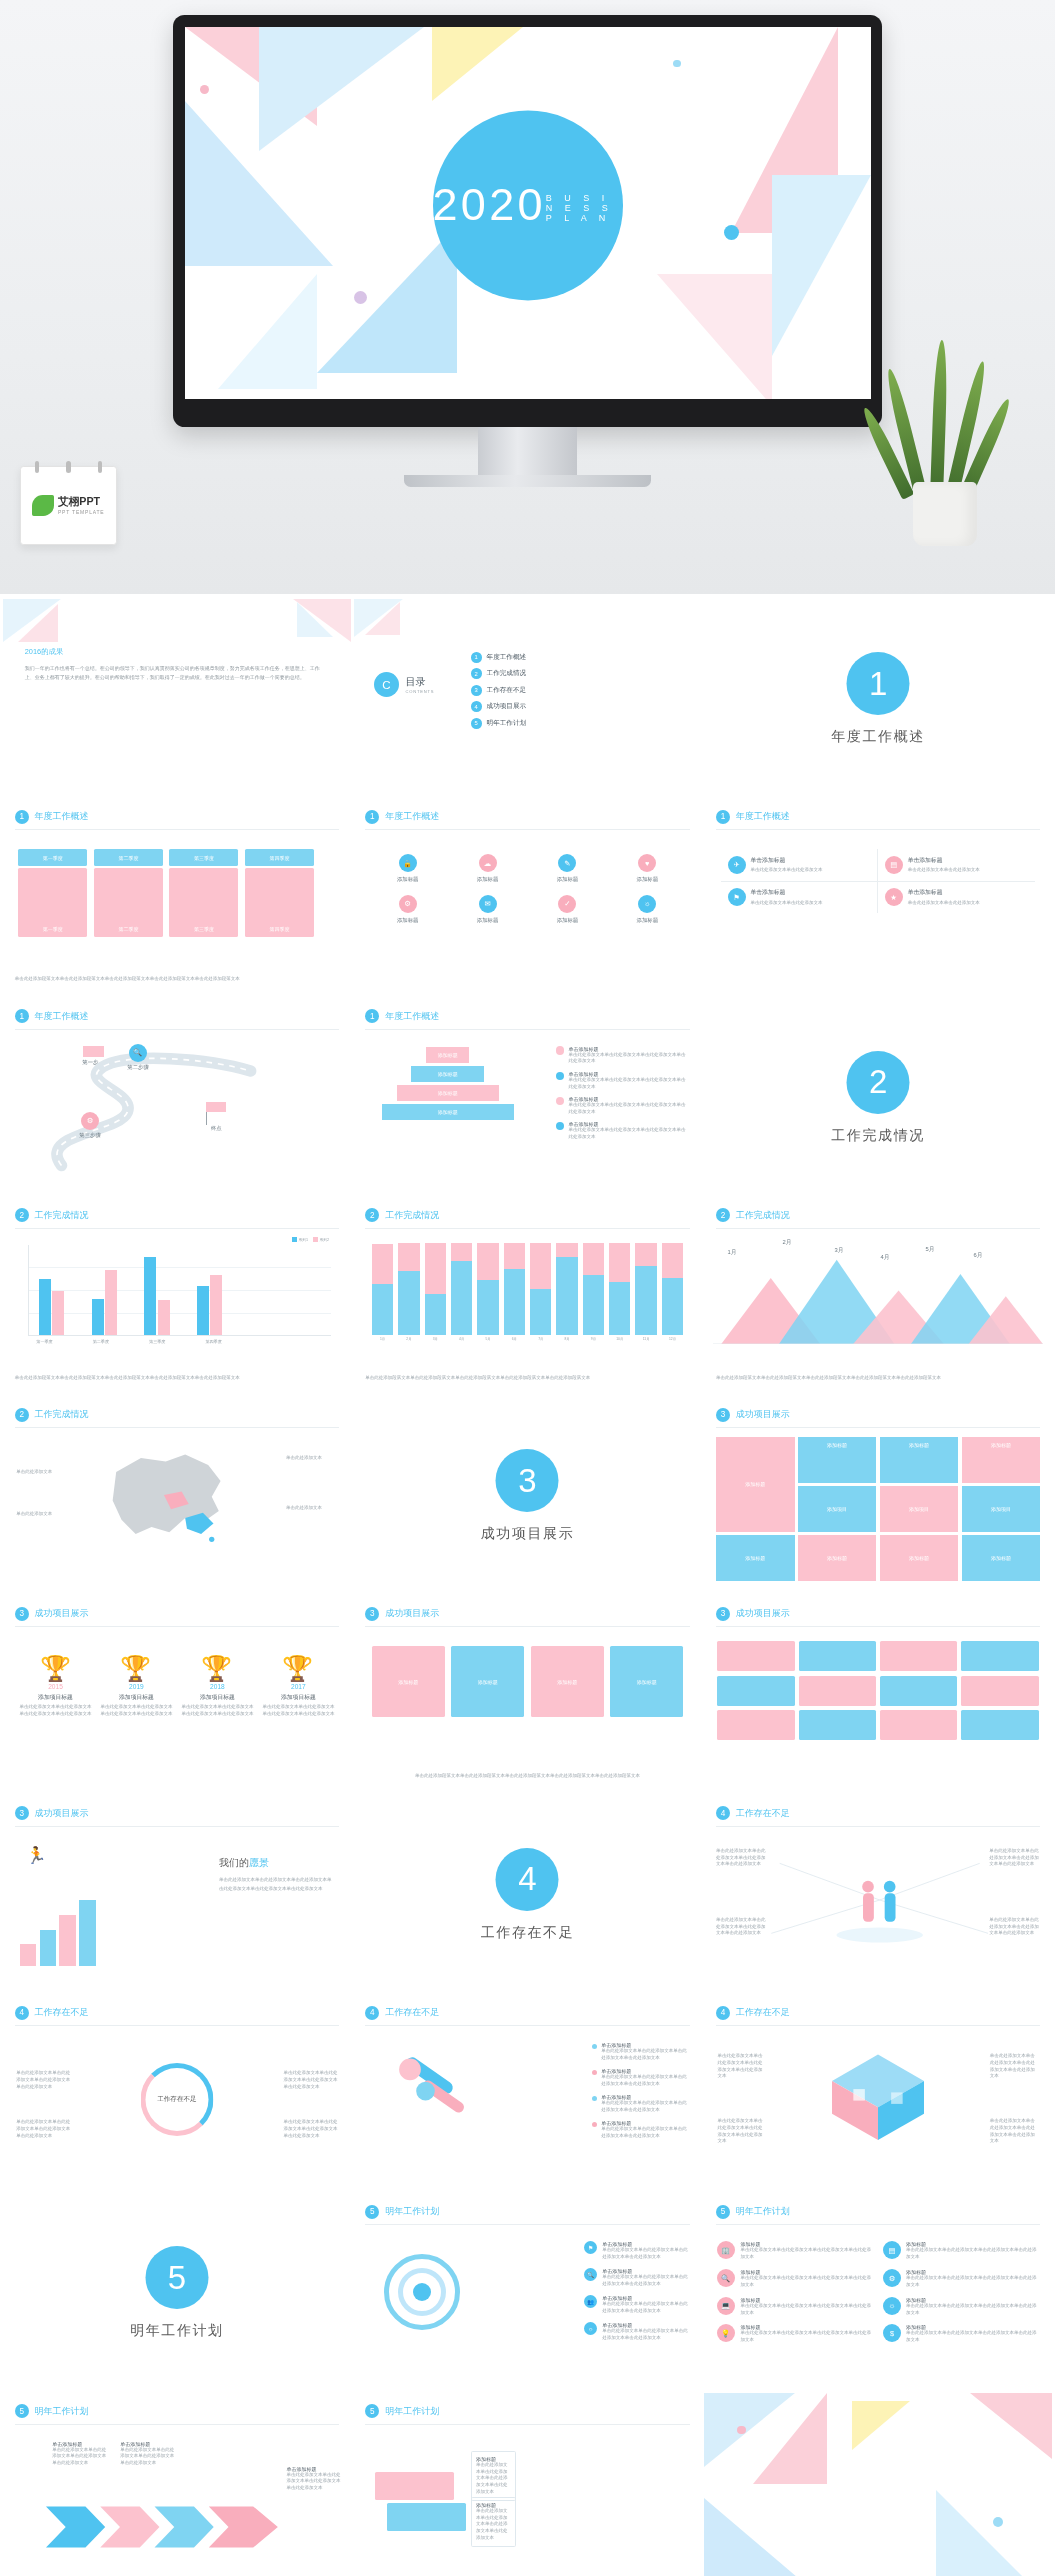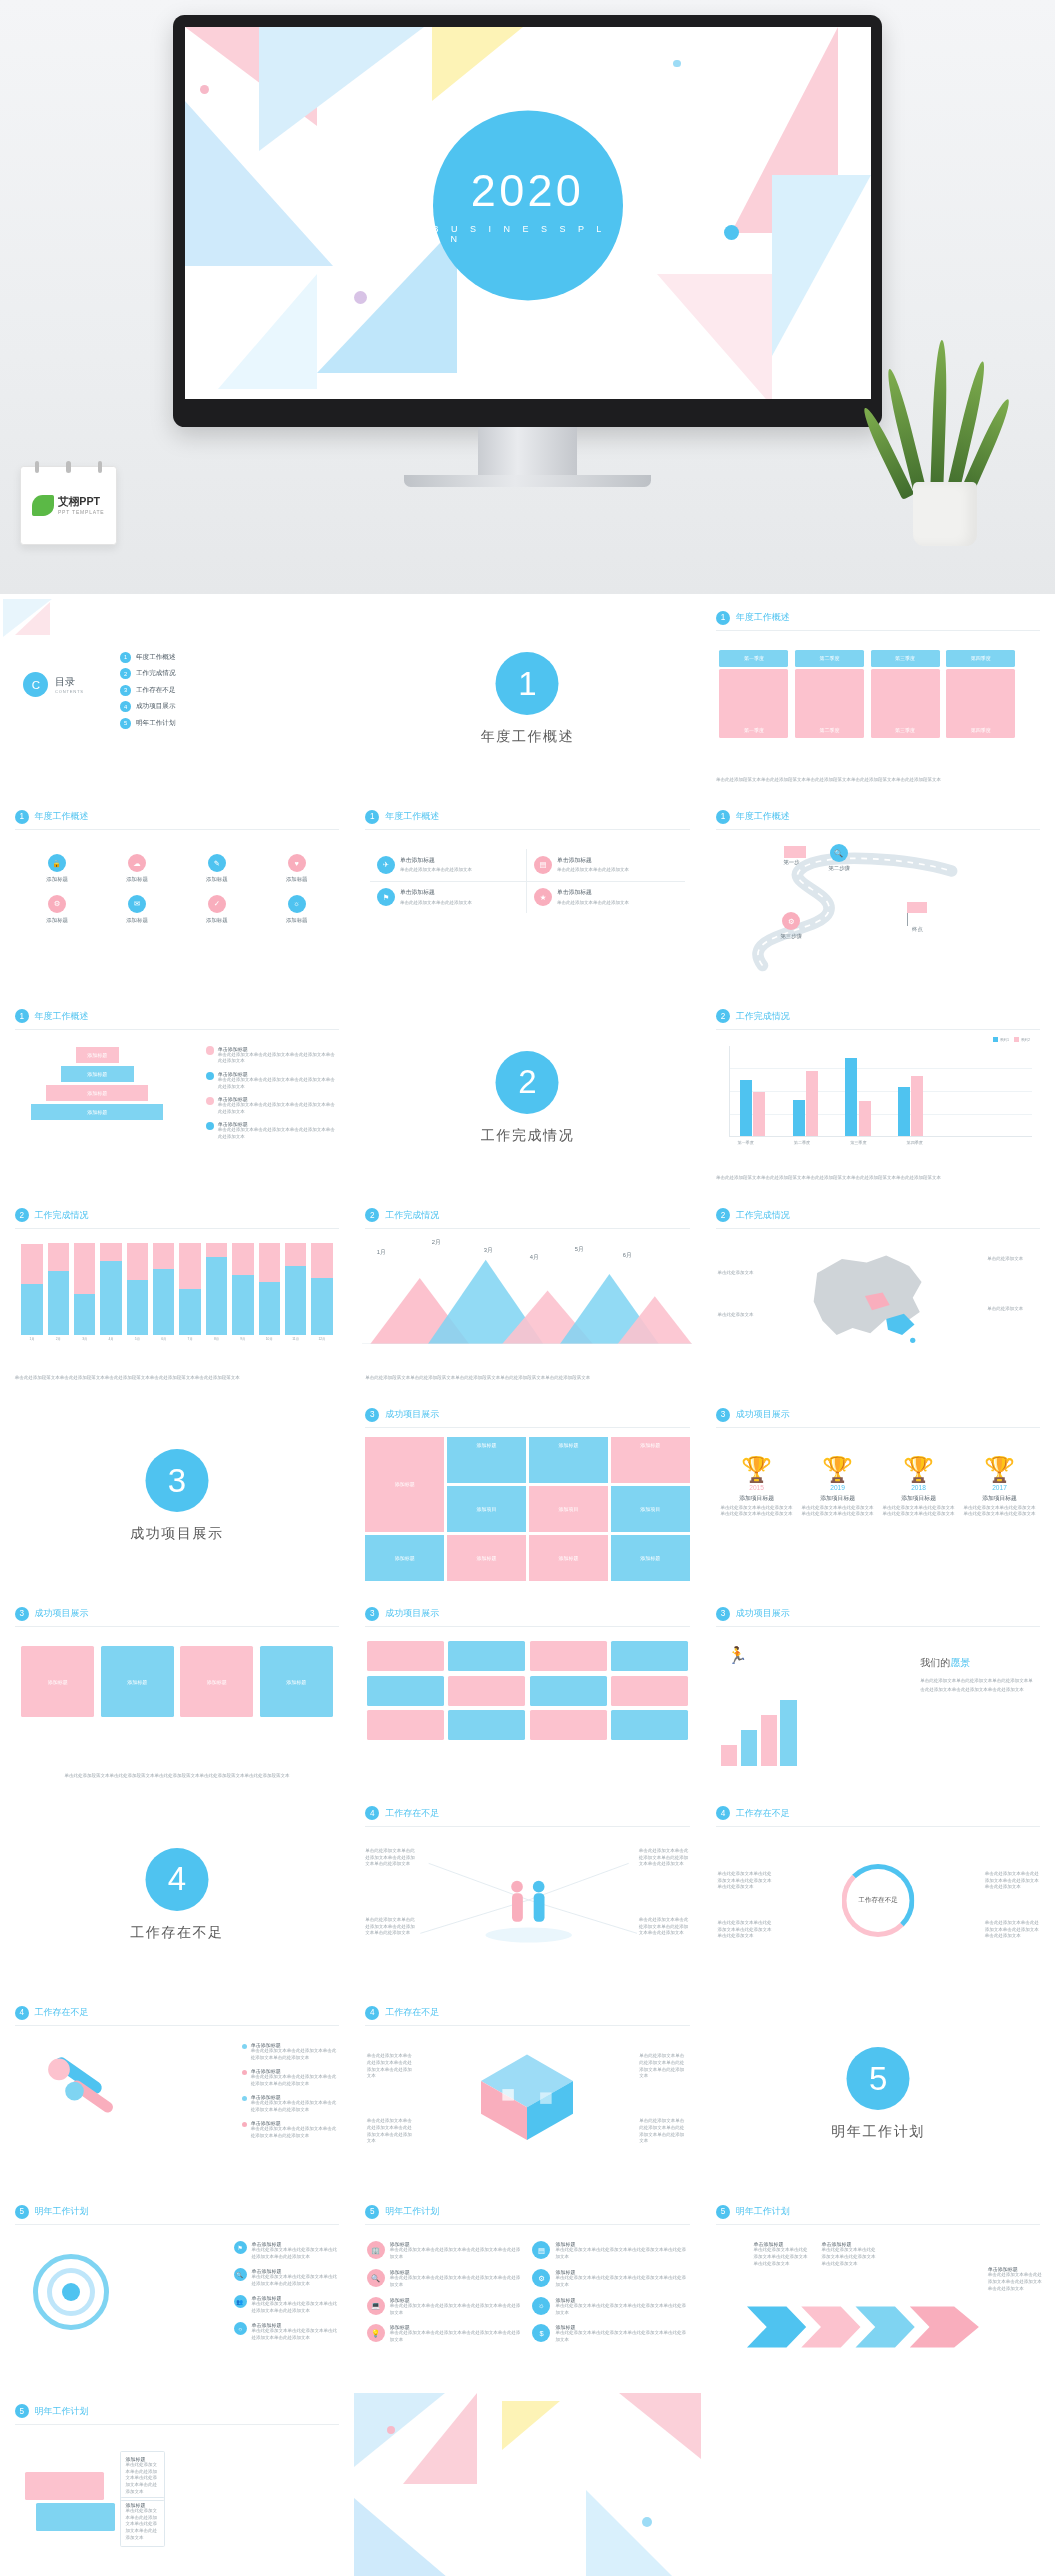--- a/index.html
+++ b/index.html
@@ -48,21 +48,21 @@
   
   .tri-art { position:absolute; inset:0; }
   .tri { position:absolute; }
   .cover-circle {
     position: absolute;
     left: 50%; top: 50%;
     transform: translate(-50%,-54%);
     width: 190px; height: 190px;
     border-radius: 50%;
     background: #4fc3f0;
-    display: flex; flex-direction: column;
+    display: flex; flex-direction: row;
     align-items: center; justify-content: center;
     color: #fff;
   }
   .cover-year { font-size: 45px; letter-spacing: 3.3px; font-weight: 400; }
   .cover-sub { font-size: 9px; letter-spacing: 5px; margin-top: 6.6px; }
   .plant {
     position: absolute; right: 49px; bottom: 48px; width: 124px; height: 198px;
   }
   .pot {
     position: absolute; bottom: 0; left: 31px;
@@ -200,20 +200,34 @@
       <div>
         <div class="logo-text">艾栩PPT</div>
         <div class="logo-sub">PPT TEMPLATE</div>
       </div>
     </div>
   </div>
 </div>
 
 <div class="grid">
 
+  <div class="slide">
+    <div style="position:absolute;left:0;top:0;width:99px;height:66px;opacity:.6;">
+      <div style="position:absolute;left:0;top:0;width:0;height:0;border-right:58px solid transparent;border-top:43px solid #d7eefb;"></div>
+      <div style="position:absolute;left:15px;top:5px;width:0;height:0;border-left:40px solid transparent;border-bottom:38px solid #fbd0d9;"></div>
+    </div>
+    <div style="position:absolute;right:0;top:0;width:99px;height:66px;opacity:.6;">
+      <div style="position:absolute;right:0;top:0;width:0;height:0;border-left:58px solid transparent;border-top:43px solid #fbd0d9;"></div>
+      <div style="position:absolute;right:18px;top:3.3px;width:0;height:0;border-right:36px solid transparent;border-bottom:35px solid #d7eefb;"></div>
+    </div>
+    <div style="position:absolute;left:21.4px;top:48px;right:21.4px;">
+      <div style="font-size:7.4px;color:#4fc3f0;margin-bottom:6.6px;">2016的成果</div>
+      <div class="tiny" style="font-size:5px;line-height:1.9;color:#8d969c;">我们一年的工作也将有一个总结。在公司的领导下，我们认真贯彻落实公司的各项规章制度，努力完成各项工作任务，在思想上、工作上、业务上都有了较大的提升。在公司的帮助和指导下，我们取得了一定的成绩。在此我对过去一年的工作做一个简要的总结。</div>
+    </div>
+  </div>
 
   <div class="slide">
     <div style="position:absolute;left:0;top:0;width:91px;height:58px;opacity:.55;">
       <div style="position:absolute;left:0;top:0;width:0;height:0;border-right:49px solid transparent;border-top:38px solid #d7eefb;"></div>
       <div style="position:absolute;left:11.5px;top:3.3px;width:0;height:0;border-left:35px solid transparent;border-bottom:33px solid #fbd0d9;"></div>
     </div>
     <div style="position:absolute;left:20px;top:73px;display:flex;align-items:center;gap:6.6px;">
       <div class="toc-circle">C</div>
       <div>
         <div style="font-size:10px;color:#4a5761;">目录</div>

